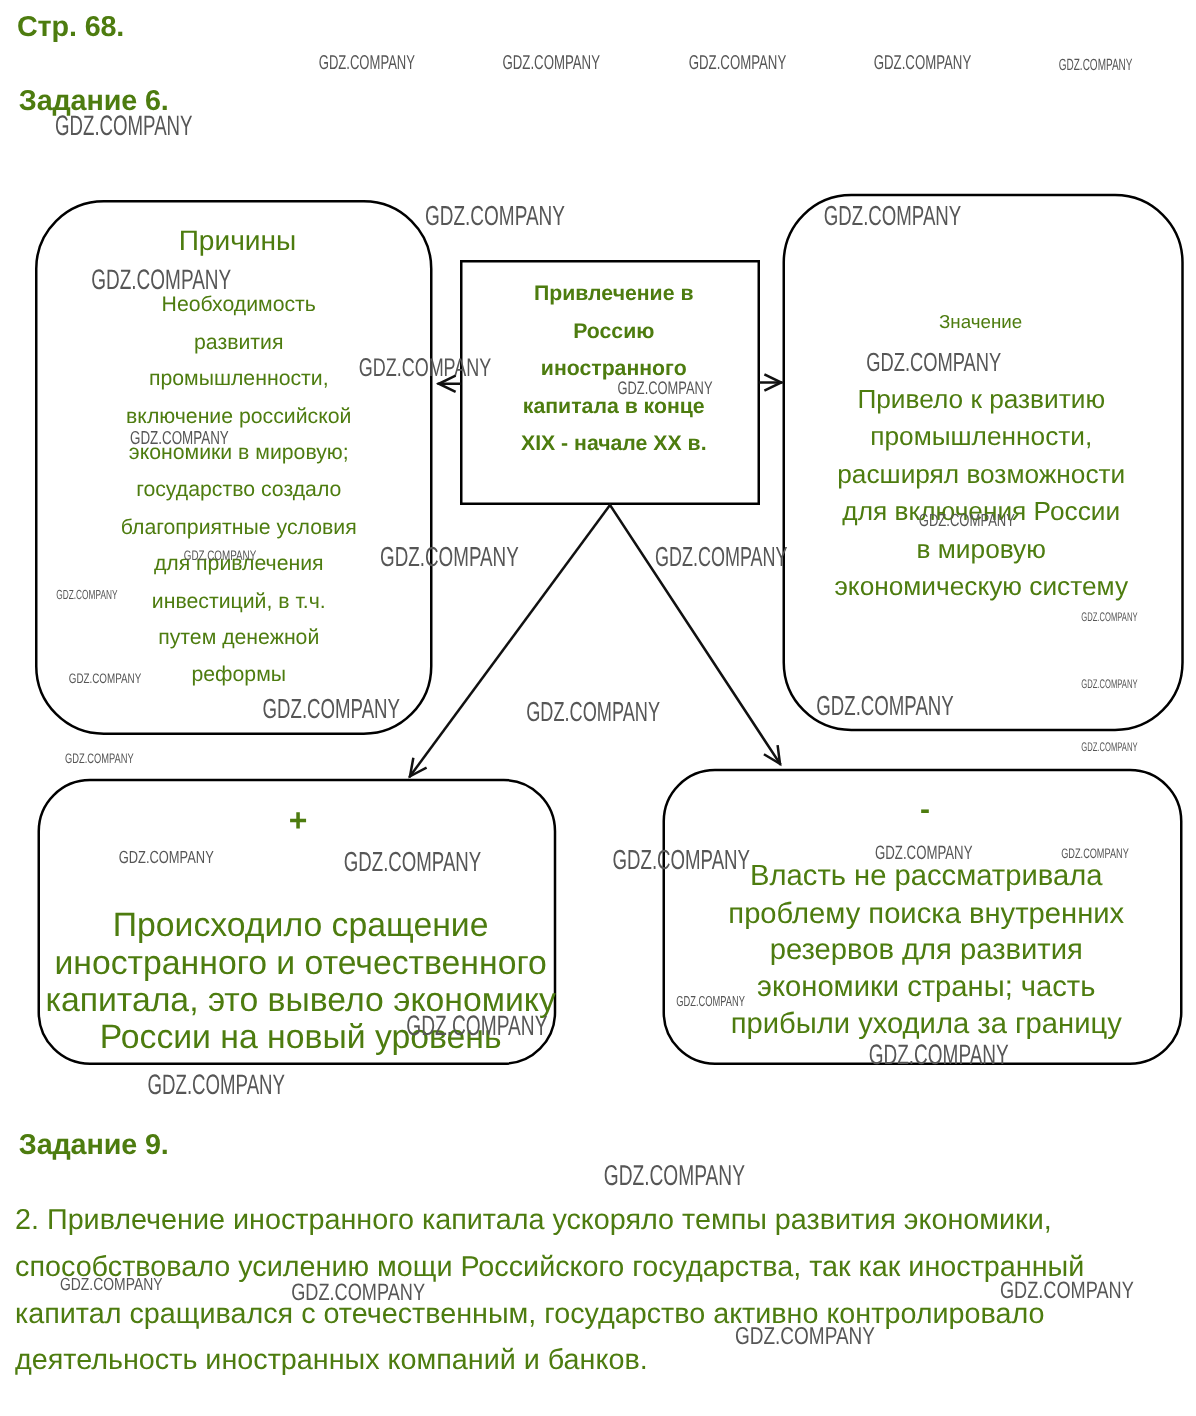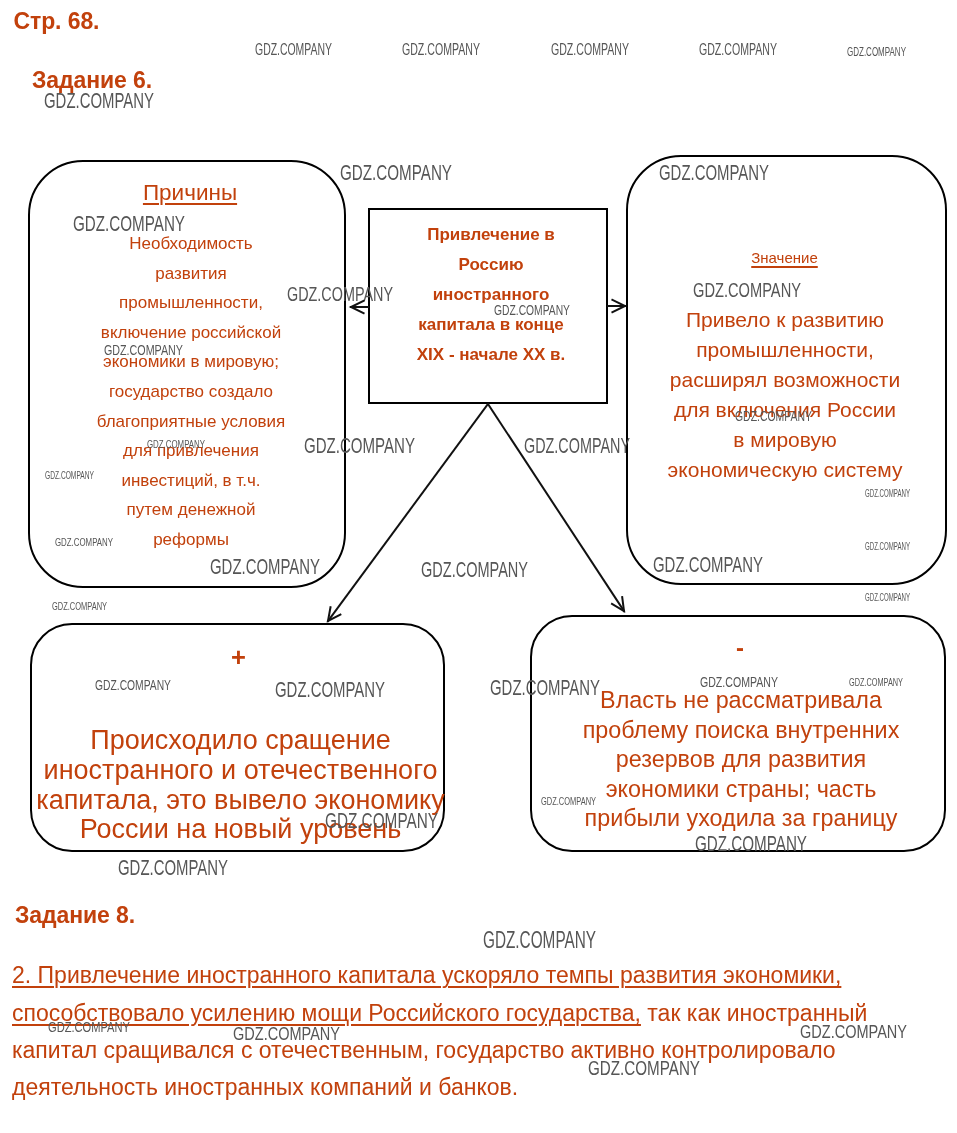--- a/index.html
+++ b/index.html
@@ -1,31 +1,31 @@
 <!DOCTYPE html>
 <html><head><meta charset="utf-8">
 <style>
 html,body{margin:0;padding:0;background:#fff}
 #page{position:relative;width:957px;height:1133px;background:#fff;overflow:hidden;
-  font-family:"Liberation Sans",sans-serif;color:#c2410c}
+  font-family:"Liberation Sans",sans-serif;color:#4d7c0f}
 .abs{position:absolute}
 .h{font-weight:bold;font-size:23px;letter-spacing:-0.1px;line-height:24px}
 .box{position:absolute;border:2px solid #000;background:#fff;box-sizing:border-box}
 .rb{border-radius:55px}
 .ctr{text-align:center}
 .bt{font-size:17px;line-height:29.6px}
 svg.ovl{position:absolute;left:0;top:0}
-.u{text-decoration:underline;text-underline-offset:3px;text-decoration-thickness:2px}
+.u{text-underline-offset:3px;text-decoration-thickness:2px}
 </style></head>
 <body>
 <div id="page">
 
 <div class="abs h" style="left:13.5px;top:9px">Стр. 68.</div>
-<div class="abs h" style="left:32px;top:68px">Задание 6.</div>
-<div class="abs h" style="left:15px;top:903px">Задание 8.</div>
+<div class="abs h" style="left:15px;top:68px">Задание 6.</div>
+<div class="abs h" style="left:15px;top:903px">Задание 9.</div>
 
 <div class="box rb" style="left:28px;top:160px;width:318px;height:428px"></div>
 <div class="box" style="left:368px;top:208px;width:240px;height:196px"></div>
 <div class="box rb" style="left:626px;top:155px;width:321px;height:430px"></div>
 <div class="box" style="left:30px;top:623px;width:415px;height:229px;border-radius:42px"></div>
 <div class="box" style="left:530px;top:615px;width:416px;height:237px;border-radius:42px"></div>
 
 <div class="abs ctr" style="left:31px;top:181px;width:318px;font-size:22.5px;line-height:24px"><span class="u">Причины</span></div>
 <div class="abs ctr bt" style="left:32px;top:229px;width:318px">Необходимость<br>развития<br>промышленности,<br>включение российской<br>экономики в мировую;<br>государство создало<br>благоприятные условия<br>для привлечения<br>инвестиций, в т.ч.<br>путем денежной<br>реформы</div>
 

